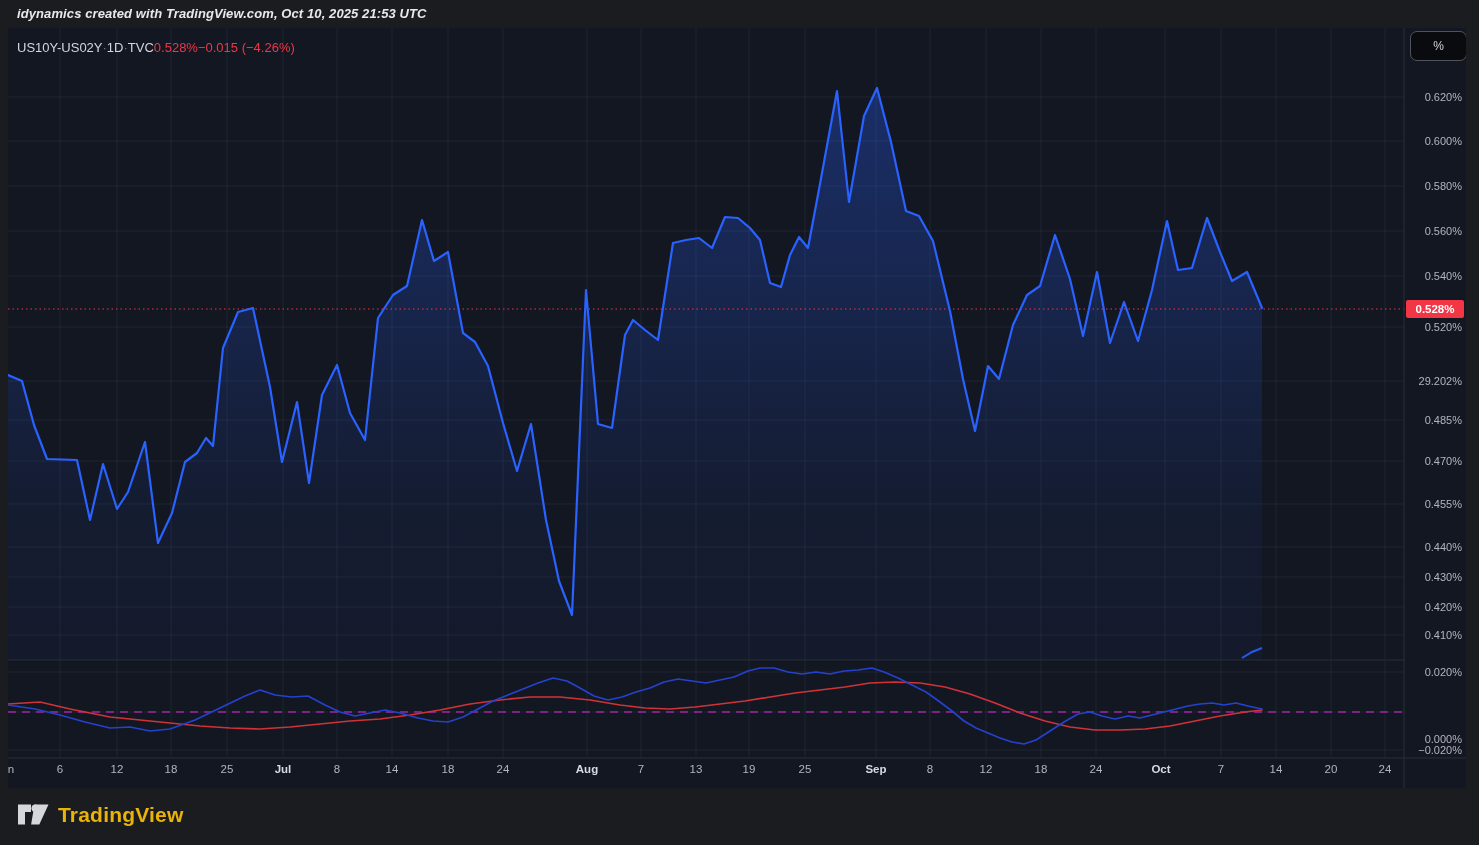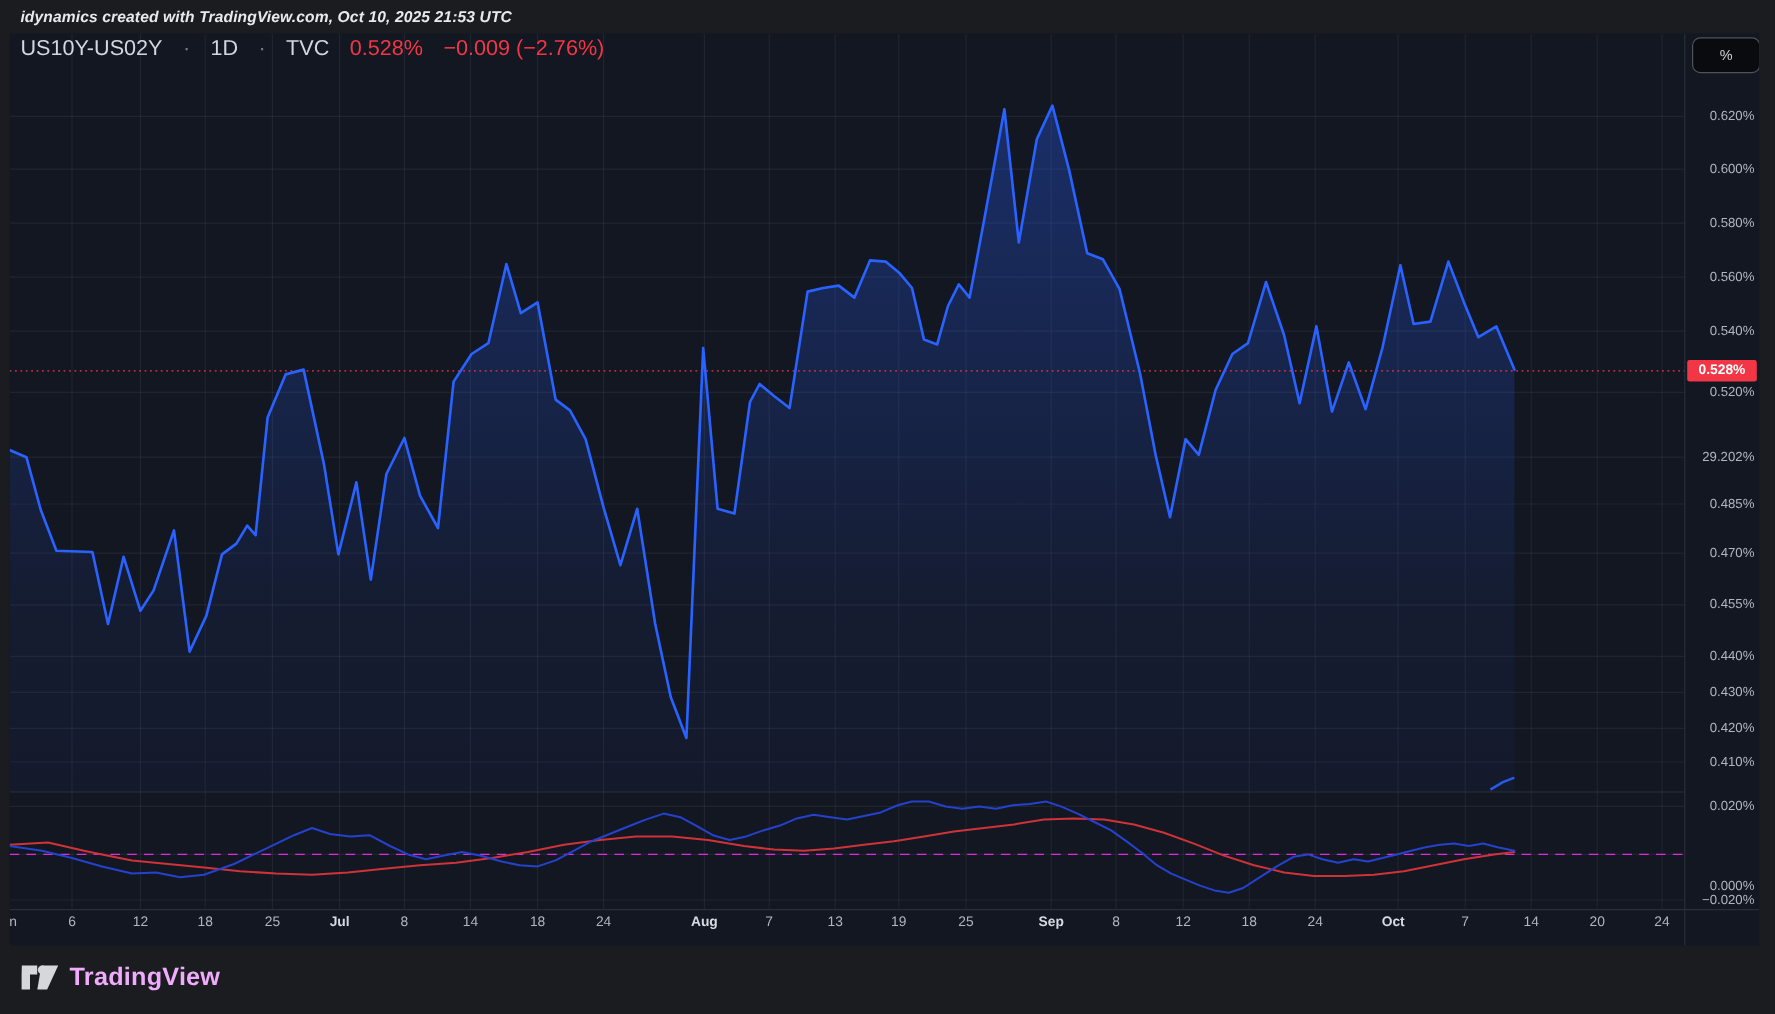--- a/index.html
+++ b/index.html
@@ -4,39 +4,39 @@
 <style>
   html,body{margin:0;padding:0;background:#1b1c20;}
   body{width:1479px;height:845px;position:relative;overflow:hidden;
        font-family:"Liberation Sans","DejaVu Sans",sans-serif;
        -webkit-font-smoothing:antialiased;}
   .top-caption{position:absolute;left:17px;top:6px;font-size:13px;font-weight:bold;
        color:#e8e9ec;letter-spacing:.1px;white-space:nowrap;font-style:italic;}
   .chart-frame{position:absolute;left:8px;top:28px;width:1458px;height:760px;
        background:#131722;overflow:hidden;}
   .chart-frame svg{position:absolute;left:0;top:0;}
-  .symbol-row{position:absolute;left:9px;top:2px;display:flex;align-items:center;
-       gap:17px;font-size:18px;font-weight:500;z-index:5;white-space:nowrap;}
+  .symbol-row{position:absolute;left:9px;top:12px;display:flex;align-items:center;
+       gap:0;font-size:13px;font-weight:500;z-index:5;white-space:nowrap;}
   .symbol-row .sym{color:#d2d6de;}
   .symbol-row .sep{color:#787b86;}
   .symbol-row .quote{color:#f23645;}
   .pct-button{position:absolute;left:1402px;top:3px;width:55px;height:28px;
        background:#0a0b0e;border:1.5px solid #50535c;border-radius:7px;
        display:flex;align-items:center;justify-content:center;
        color:#d0d3d9;font-size:12px;z-index:6;cursor:pointer;}
   .axis-label{position:absolute;left:1398px;width:56px;height:16px;line-height:16px;
        text-align:right;padding-right:4px;font-size:11px;color:#b2b5be;z-index:4;}
   .price-tag{position:absolute;left:1398px;width:58px;height:18px;line-height:18px;
        border-radius:2px;text-align:center;font-size:11.5px;font-weight:bold;
        color:#ffffff;z-index:5;}
   .time-label{position:absolute;top:735px;width:50px;text-align:center;
        font-size:11.5px;color:#b2b5be;z-index:4;}
   .time-label.month{color:#d6dae2;font-weight:600;}
   .brand-footer{position:absolute;left:18px;top:801px;display:flex;align-items:center;
-       gap:9px;color:#f0abfc;}
+       gap:9px;color:#eab308;}
   .brand-footer .brand-text{font-size:21px;font-weight:bold;letter-spacing:.2px;}
 </style>
 </head>
 <body>
 
 <div class="top-caption">idynamics created with TradingView.com, Oct 10, 2025 21:53 UTC</div>
 
 <div class="chart-frame">
 
   <svg id="plot" width="1458" height="760">
@@ -100,21 +100,21 @@
       <polyline points="0,677 27,681 52,687 77,694 102,700 122,699 142,703 162,701 187,692 212,680 237,668 252,662 267,667 284,669 300,668 317,677 332,684 347,688 362,685 377,682 392,685 410,690 425,693 440,694 455,689 470,681 485,673 500,667 515,661 530,655 545,650 559,653 572,660 586,668 600,672 614,669 628,664 642,660 656,654 670,651 684,653 698,655 712,652 726,649 740,643 752,640 766,640 780,644 794,646 808,644 822,646 836,643 850,642 864,640 876,644 890,650 904,657 918,664 932,674 944,683 956,693 968,700 980,705 992,710 1004,714 1016,716 1028,712 1042,703 1056,694 1070,686 1082,684 1094,688 1107,691 1120,688 1132,690 1144,687 1156,684 1168,681 1180,678 1192,676 1204,675 1216,677 1228,675 1240,678 1254,681" fill="none" stroke="#2442cc" stroke-width="1.7" stroke-linejoin="round" stroke-linecap="round"></polyline>
     </svg>
 
   <div class="symbol-row">
     <span class="sym">US10Y-US02Y</span>
     <span class="sep">·</span>
     <span class="sym">1D</span>
     <span class="sep">·</span>
     <span class="sym">TVC</span>
     <span class="quote">0.528%</span>
-    <span class="quote">−0.009 (−2.76%)</span>
+    <span class="quote">−0.015 (−4.26%)</span>
   </div>
 
   <div class="pct-button">%</div>
 
   <div id="price-scale">
       <div class="axis-label" style="top: 61px;">0.620%</div>
       <div class="axis-label" style="top: 105px;">0.600%</div>
       <div class="axis-label" style="top: 150px;">0.580%</div>
       <div class="axis-label" style="top: 195px;">0.560%</div>
       <div class="axis-label" style="top: 240px;">0.540%</div>

